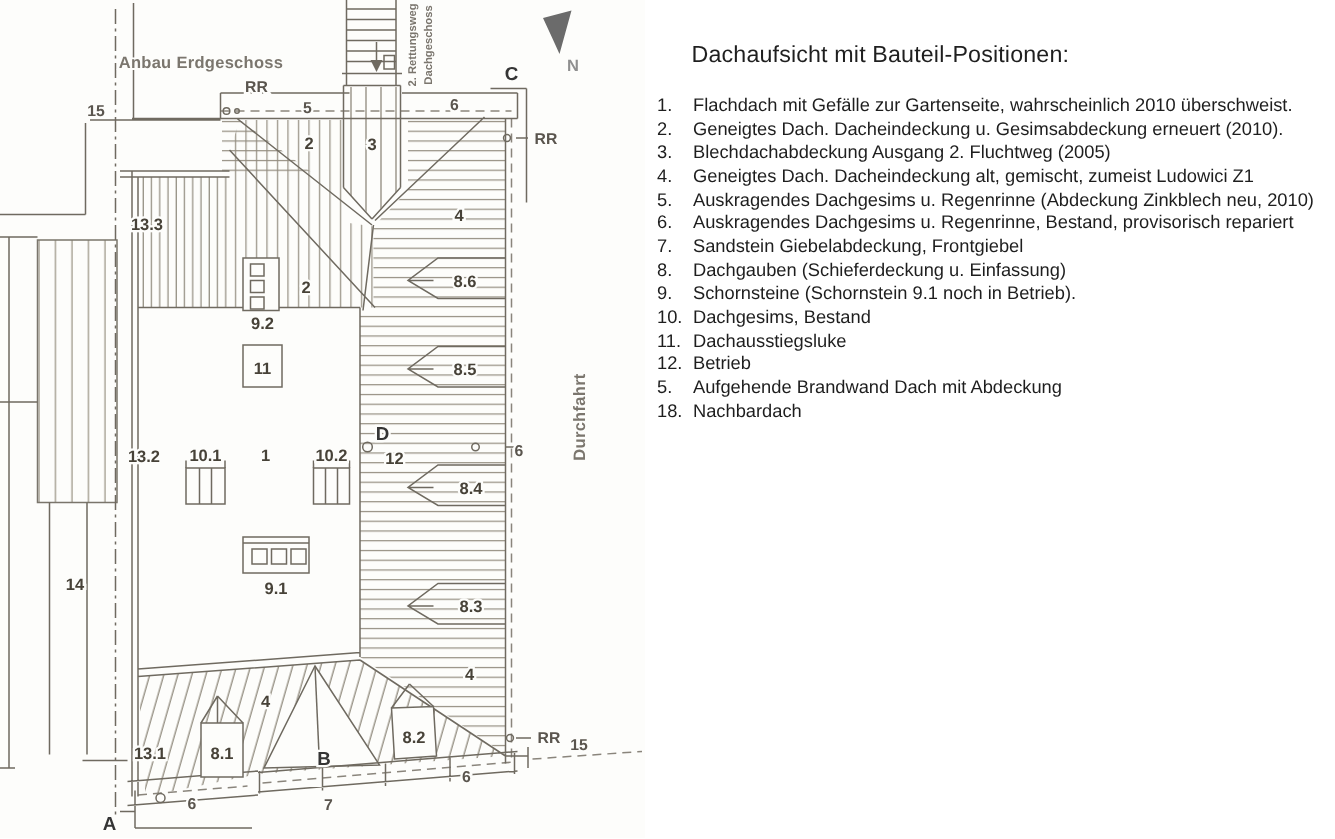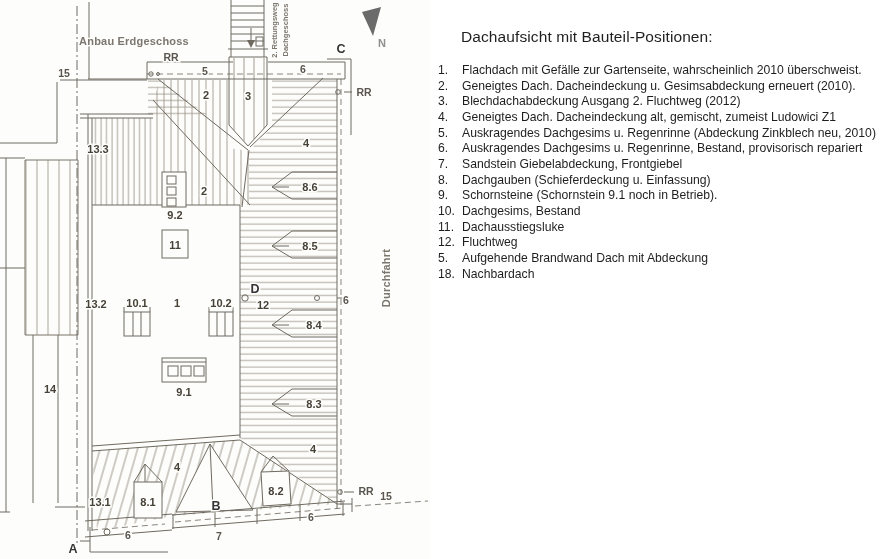--- a/index.html
+++ b/index.html
@@ -200,21 +200,21 @@
       <li>
         <span class="num">1.</span>
         <span class="txt">Flachdach mit Gefälle zur Gartenseite, wahrscheinlich 2010 überschweist.</span>
       </li>
       <li>
         <span class="num">2.</span>
         <span class="txt">Geneigtes Dach. Dacheindeckung u. Gesimsabdeckung erneuert (2010).</span>
       </li>
       <li>
         <span class="num">3.</span>
-        <span class="txt">Blechdachabdeckung Ausgang 2. Fluchtweg (2012)</span>
+        <span class="txt">Blechdachabdeckung Ausgang 2. Fluchtweg (2005)</span>
       </li>
       <li>
         <span class="num">4.</span>
         <span class="txt">Geneigtes Dach. Dacheindeckung alt, gemischt, zumeist Ludowici Z1</span>
       </li>
       <li>
         <span class="num">5.</span>
         <span class="txt">Auskragendes Dachgesims u. Regenrinne (Abdeckung Zinkblech neu, 2010)</span>
       </li>
       <li>
@@ -236,21 +236,21 @@
       <li>
         <span class="num">10.</span>
         <span class="txt">Dachgesims, Bestand</span>
       </li>
       <li>
         <span class="num">11.</span>
         <span class="txt">Dachausstiegsluke</span>
       </li>
       <li>
         <span class="num">12.</span>
-        <span class="txt">Fluchtweg</span>
+        <span class="txt">Betrieb</span>
       </li>
       <li>
         <span class="num">5.</span>
         <span class="txt">Aufgehende Brandwand Dach mit Abdeckung</span>
       </li>
       <li>
         <span class="num">18.</span>
         <span class="txt">Nachbardach</span>
       </li>
     </ol>

